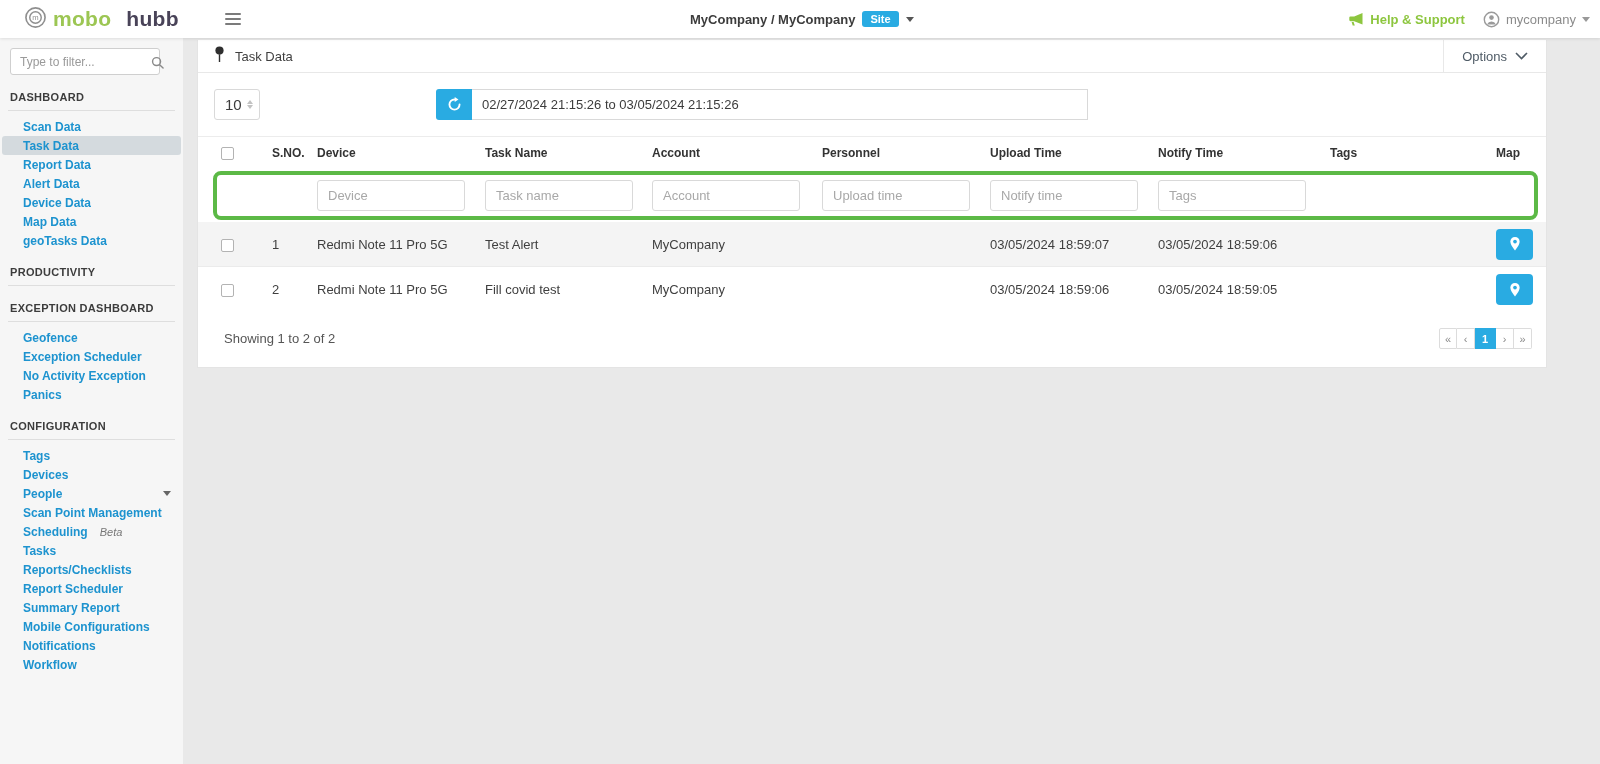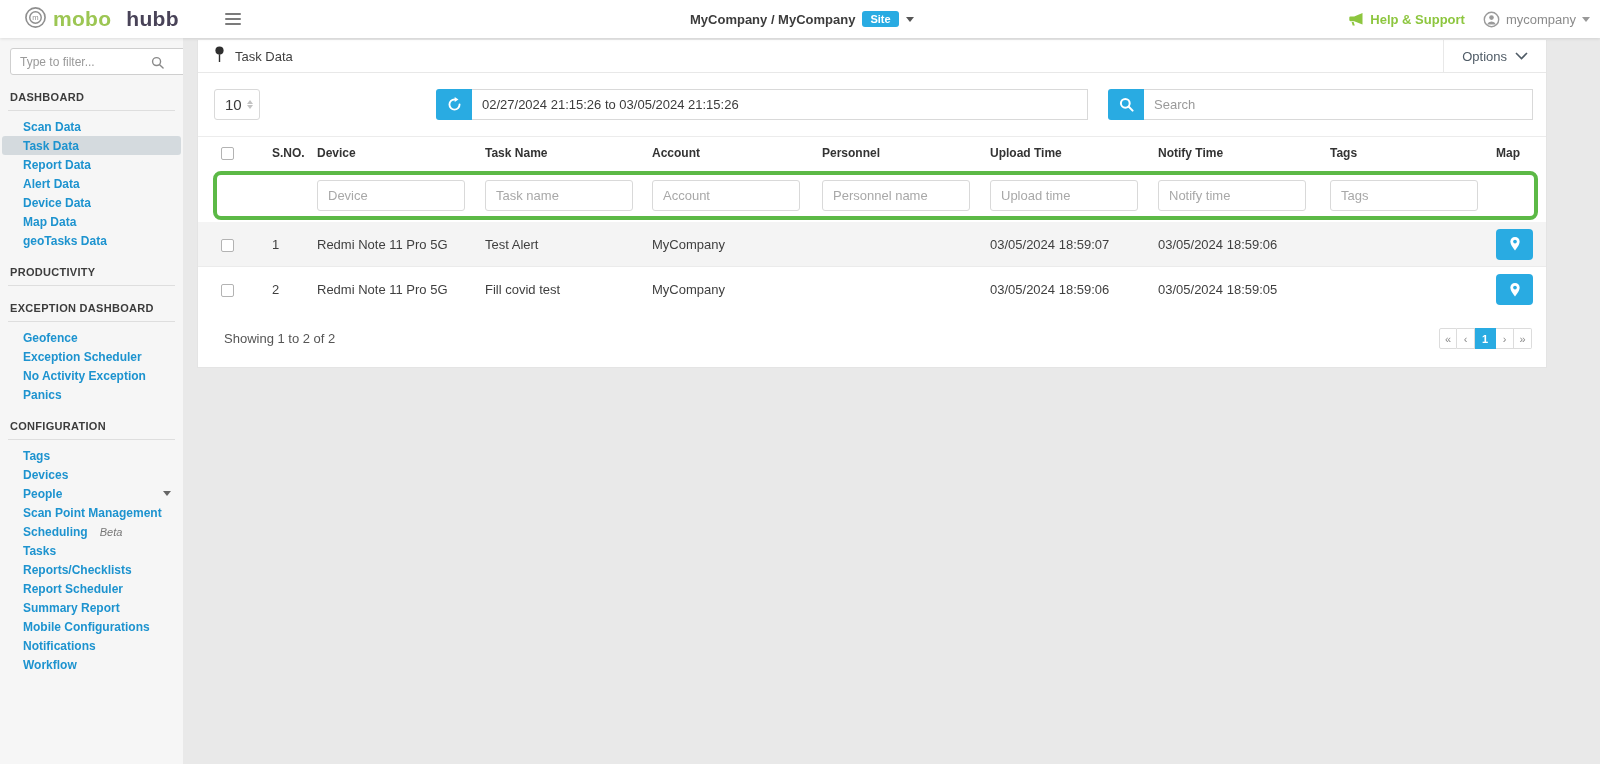--- a/index.html
+++ b/index.html
@@ -38,21 +38,21 @@
   .user-menu span{ color:#8b8b8b; font-size:13px; }
   .caret-gray{ border-top-color:#999; }
 
   
   .sidebar{
     position:absolute; left:0; top:38px; width:183px; height:726px;
     background:#f6f6f6; overflow:hidden;
   }
   .side-filter{ position:relative; margin:10px; }
   .side-filter input{
-    width:187px; height:27px; border:1px solid #cfcfcf; border-radius:3px;
+    width:150px; height:27px; border:1px solid #cfcfcf; border-radius:3px;
     background:#fff; font-size:12px; color:#555; padding:0 26px 0 9px;
     font-family:"Liberation Sans",sans-serif; outline:none;
   }
   .side-filter input::placeholder{ color:#9a9a9a; }
   .side-filter .mag{ position:absolute; right:9px; top:7px; }
   .side-section-title{
     margin:16px 10px 0; font-size:11px; font-weight:700; color:#3c3c3c; letter-spacing:.3px;
   }
   .side-divider{ border:none; border-top:1px solid #dedede; margin:7px 8px 6px; }
   .nav-item{
@@ -374,29 +374,20 @@
         </span>
     </div>
     <div class="date-group">
       <button class="btn-blue">
         <svg width="15" height="15" viewBox="0 0 16 16">
           <path d="M8 2.6 A5.4 5.4 0 1 0 13.4 8" fill="none" stroke="#fff" stroke-width="2" stroke-linecap="round"></path>
           <path d="M8.2 0 L8.2 5.2 L12.2 2.6 Z" fill="#fff"></path>
         </svg>
       </button>
       <input class="date-input" type="text" value="02/27/2024 21:15:26 to 03/05/2024 21:15:26" style="">
-    </div>
-    <div class="search-group">
-      <button class="btn-blue">
-        <svg width="15" height="15" viewBox="0 0 15 15">
-          <circle cx="6.3" cy="6.3" r="4.4" fill="none" stroke="#fff" stroke-width="2"></circle>
-          <line x1="9.8" y1="9.8" x2="13.6" y2="13.6" stroke="#fff" stroke-width="2" stroke-linecap="round"></line>
-        </svg>
-      </button>
-      <input class="search-input" type="text" placeholder="Search" style="">
     </div>
   </div>
 
   <div class="tcols thead">
     <div class="ck"><span class="checkbox"></span></div>
     <div>S.NO.</div>
     <div>Device</div>
     <div>Task Name</div>
     <div>Account</div>
     <div>Personnel</div>
@@ -406,21 +397,20 @@
     <div class="map-h">Map</div>
   </div>
 
   <div class="filter-wrap">
     <div class="fcols">
       <div class="ck"></div>
       <div></div>
       <div><input type="text" placeholder="Device" style=""></div>
       <div><input type="text" placeholder="Task name" style=""></div>
       <div><input type="text" placeholder="Account" style=""></div>
-      <div><input type="text" placeholder="Personnel name" style=""></div>
       <div><input type="text" placeholder="Upload time" style=""></div>
       <div><input type="text" placeholder="Notify time" style=""></div>
       <div><input type="text" placeholder="Tags" style=""></div>
       <div></div>
     </div>
   </div>
 
   <div>
   <div class="tcols trow odd">
     <div class="ck"><span class="checkbox"></span></div>

